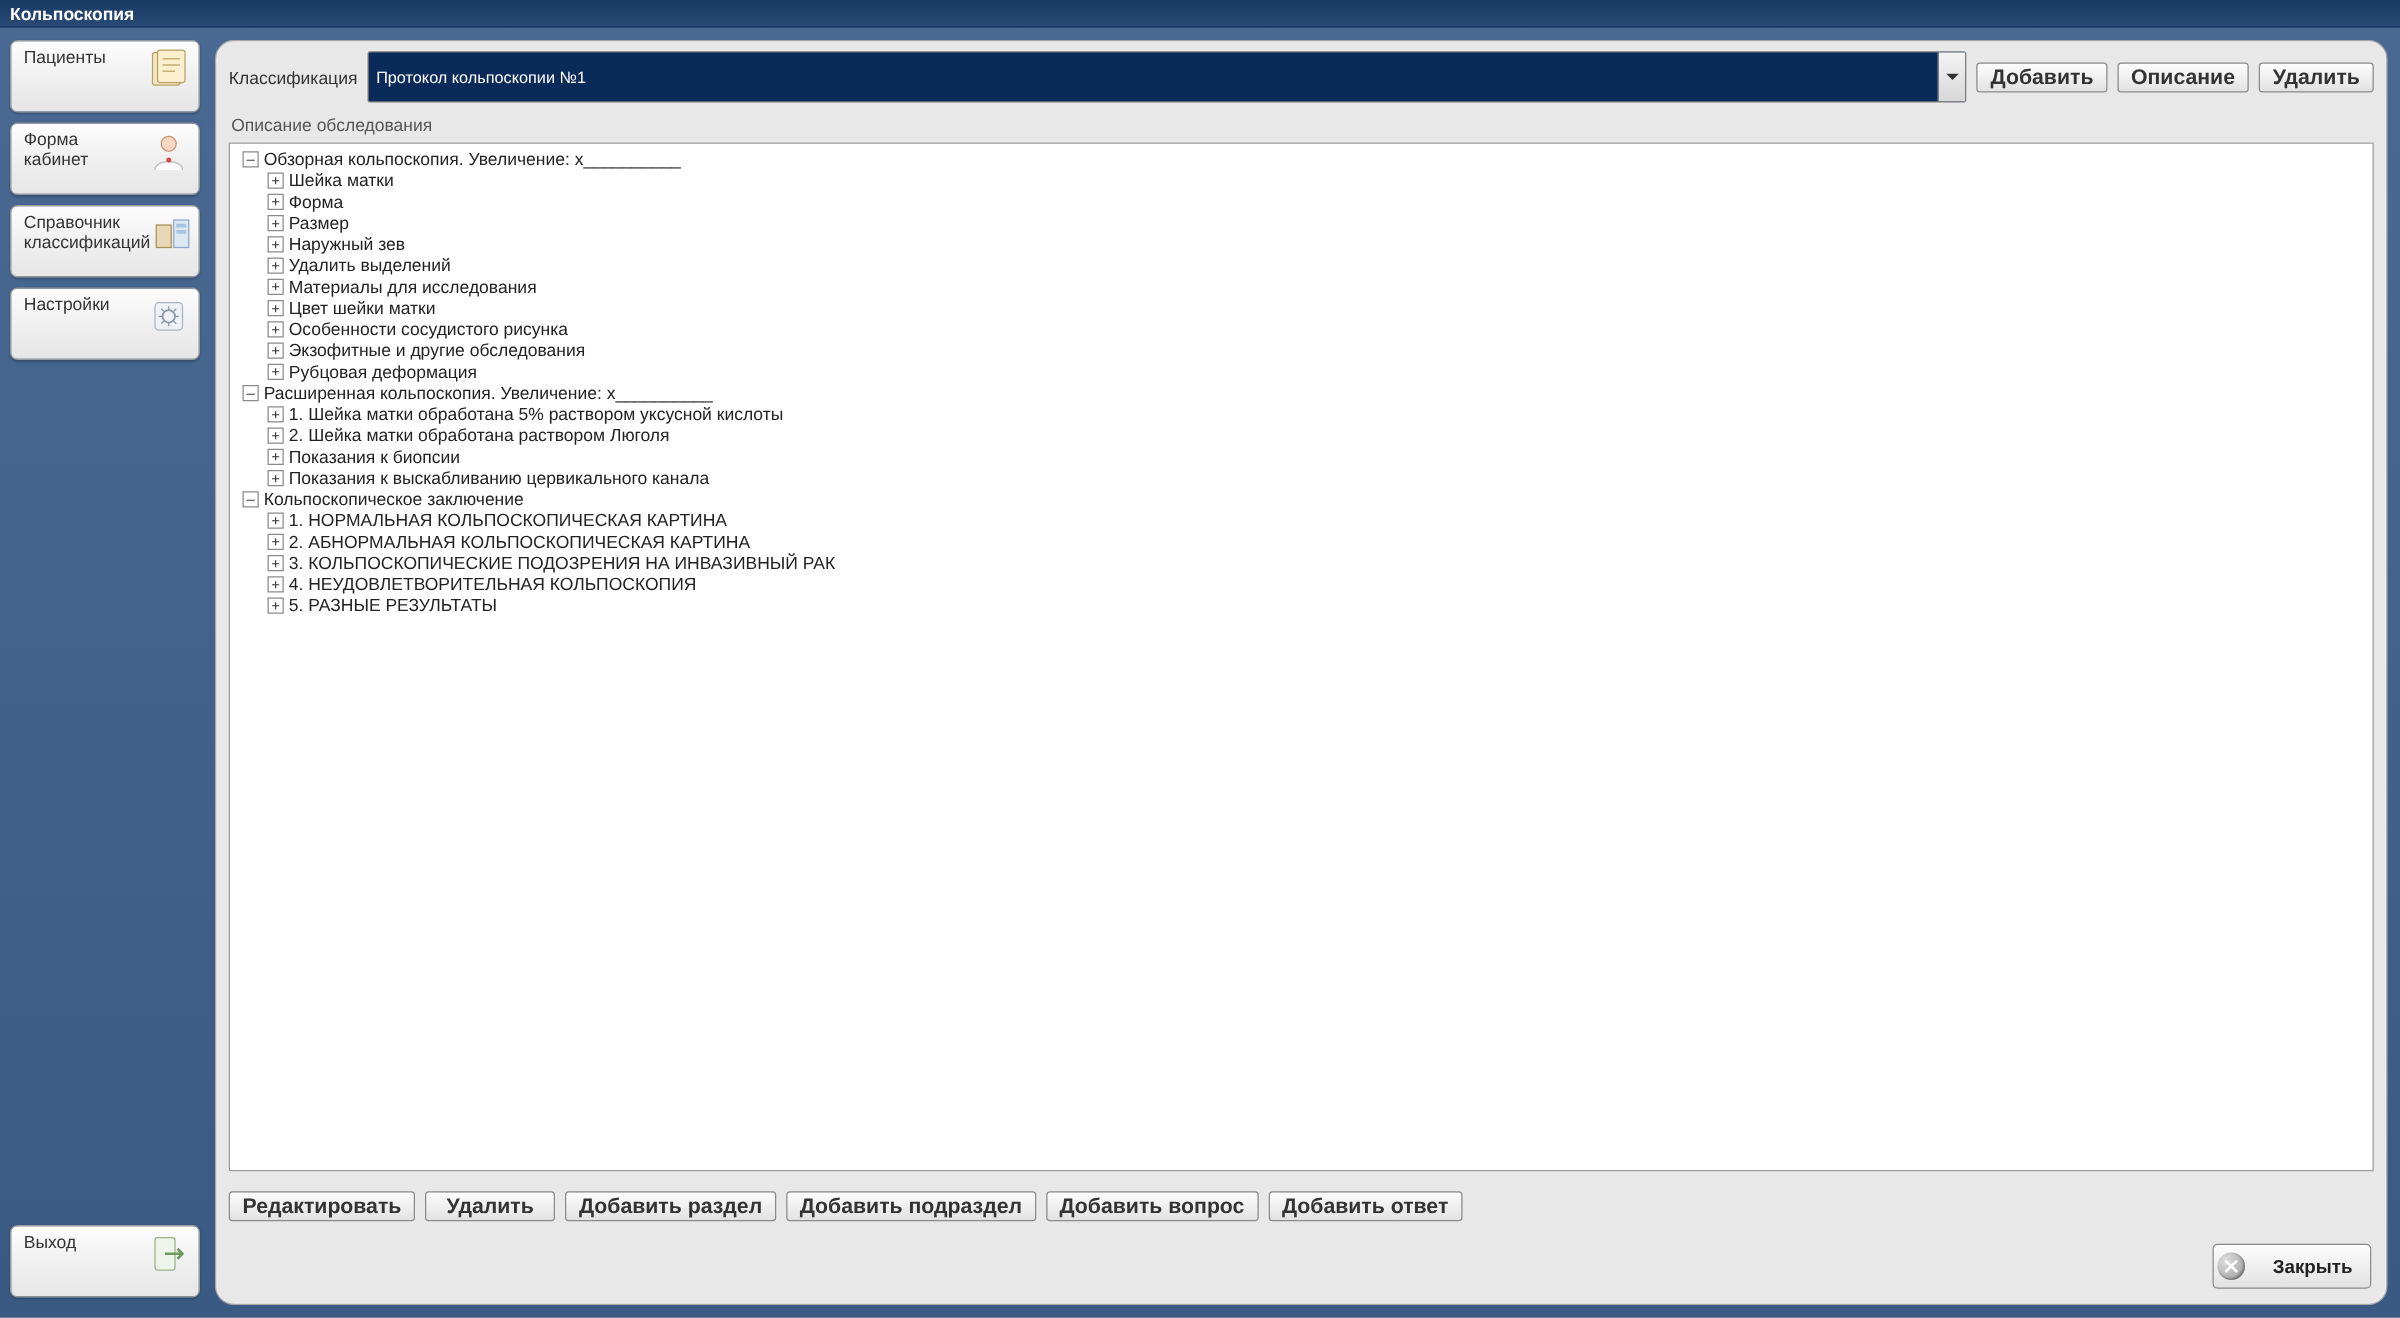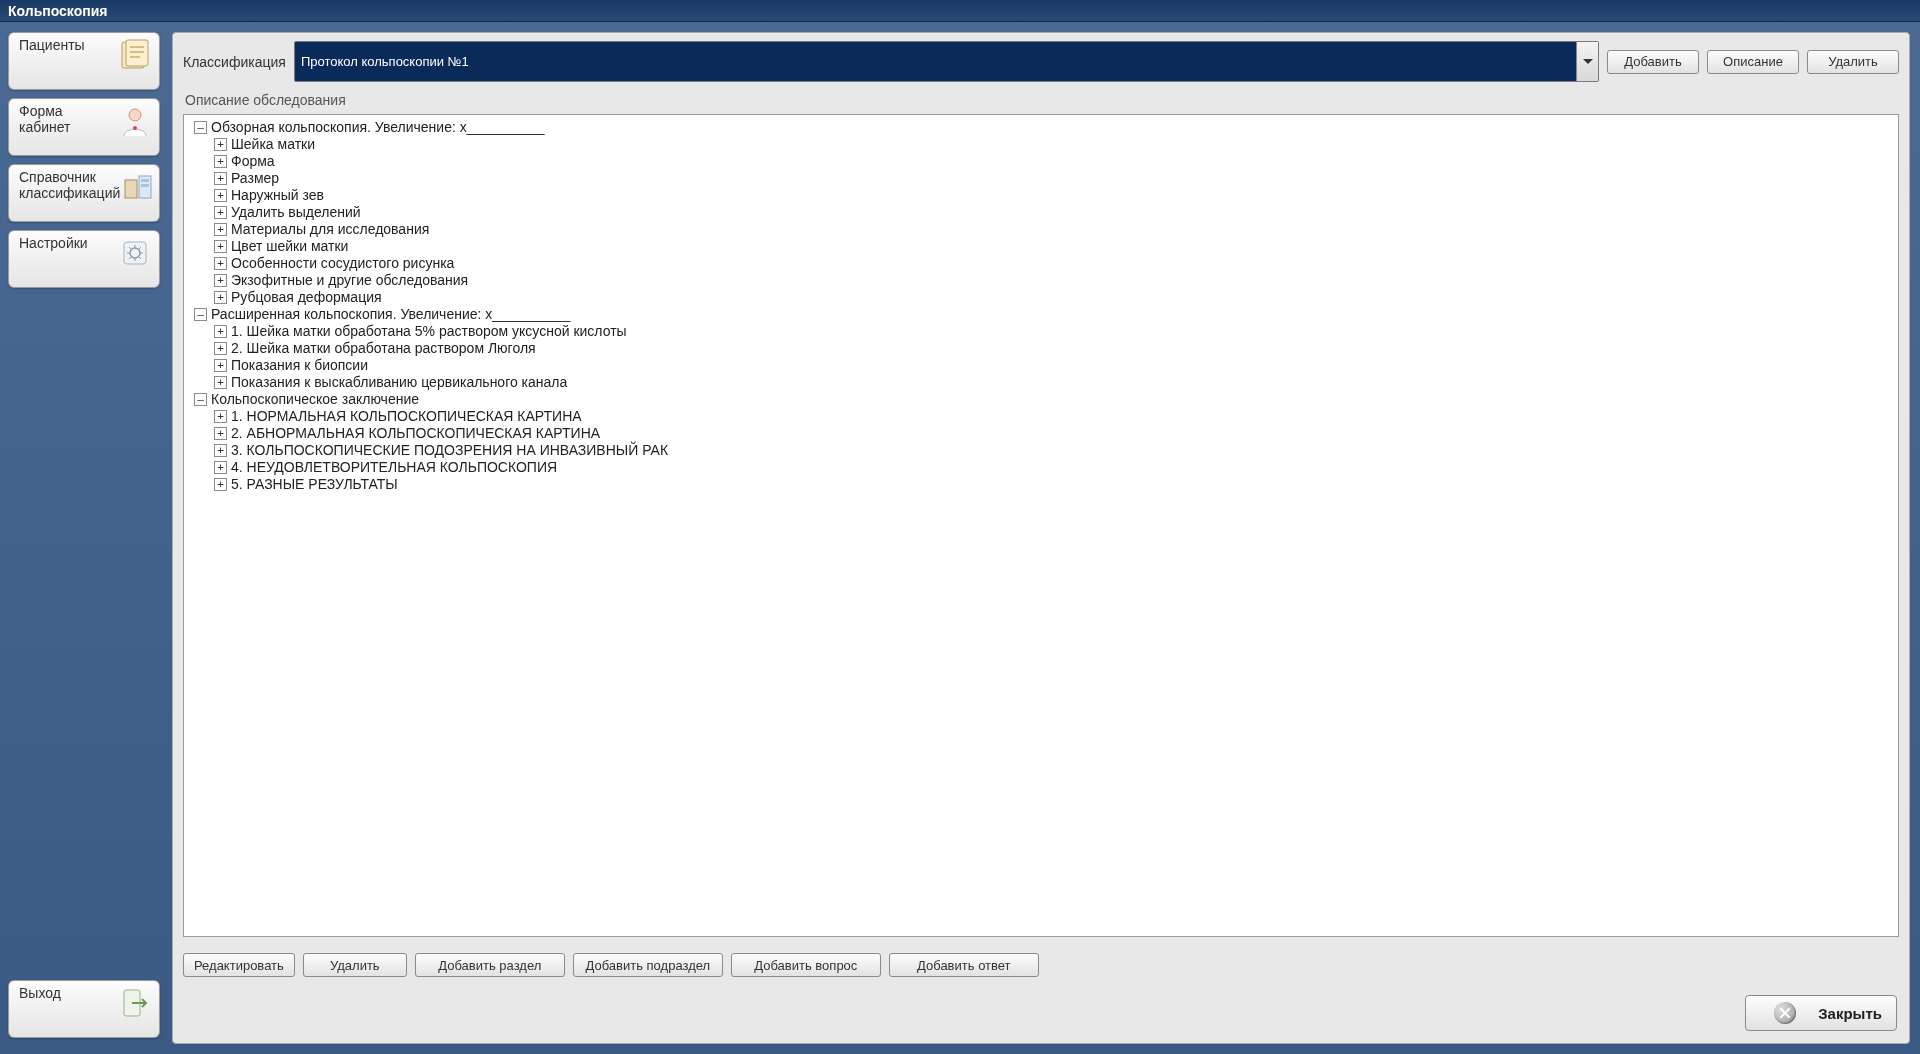--- a/index.html
+++ b/index.html
@@ -58,21 +58,21 @@
   .main-col {
     flex: 1;
     padding: 10px 10px 10px 4px;
     display: flex;
     flex-direction: column;
   }
   .panel {
     flex: 1;
     background: #e8e8e8;
     border: 1px solid #aaa;
-    border-radius: 4px;
+    border-radius: 15px;
     display: flex;
     flex-direction: column;
     box-shadow: inset 0 0 2px rgba(255,255,255,.6);
     position: relative;
   }
   .toolbar-row1 {
     display: flex;
     align-items: center;
     padding: 8px 10px 6px 10px;
     gap: 8px;
@@ -97,23 +97,24 @@
     display: flex; align-items: center; justify-content: center;
   }
   .combo .caret::after {
     content:''; border: 5px solid transparent; border-top-color:#333; margin-top:5px;
   }
   .btn {
     min-width: 92px; height: 24px;
     background: linear-gradient(to bottom,#fdfdfd,#e2e2e2);
     border: 1px solid #8a8a8a;
     border-radius: 3px;
-    font-size: 13px; color:#333;
+    font-size: 17px; color:#333;
     cursor: pointer;
     padding: 0 10px;
+    font-weight: bold;
   }
   .subheader {
     padding: 4px 12px 6px 12px;
     font-size: 14px; color:#555;
   }
   .tree-container {
     flex: 1;
     margin: 0 10px 8px 10px;
     background: #fff;
     border: 1px solid #9a9a9a;
@@ -148,21 +149,21 @@
   .footer {
     display: flex;
     justify-content: flex-end;
     padding: 10px 12px 12px 12px;
   }
   .close-btn {
     display: flex; align-items: center; gap: 22px;
     background: linear-gradient(to bottom,#fdfdfd,#e2e2e2);
     border: 1px solid #8a8a8a;
     border-radius: 4px;
-    height: 36px; padding: 0 14px 0 28px;
+    height: 36px; padding: 0 14px 0 3px;
     font-weight: bold; font-size: 15px; color:#222;
     cursor: pointer;
     justify-content: flex-end;
   }
   .close-btn .xicon {
     width: 22px; height: 22px; border-radius: 50%;
     background: radial-gradient(circle at 30% 30%, #ddd, #999);
     display:flex; align-items:center; justify-content:center;
     color:#fff; font-weight:bold;
     box-shadow: inset -1px -1px 2px rgba(0,0,0,.4);

